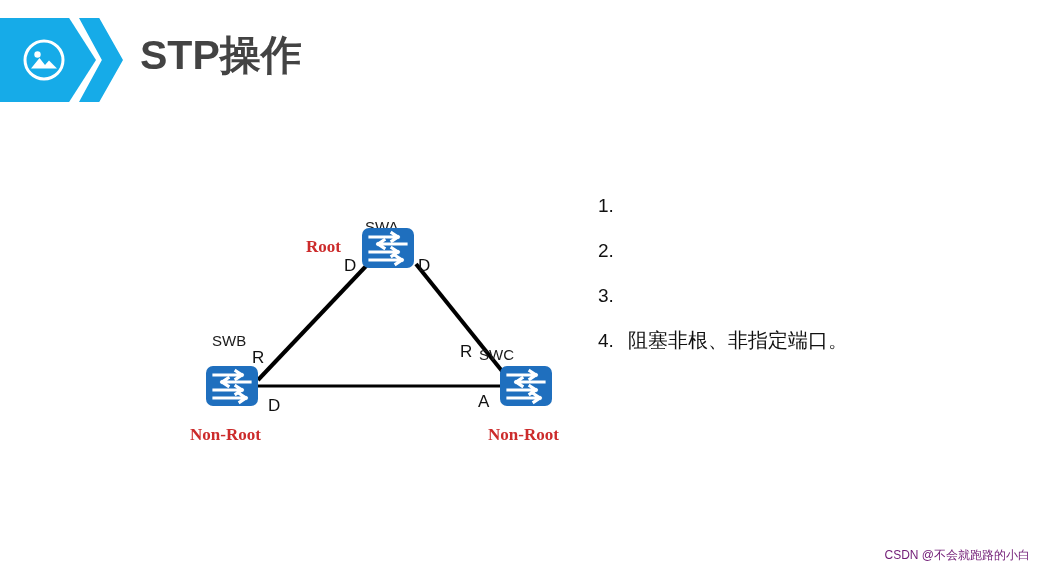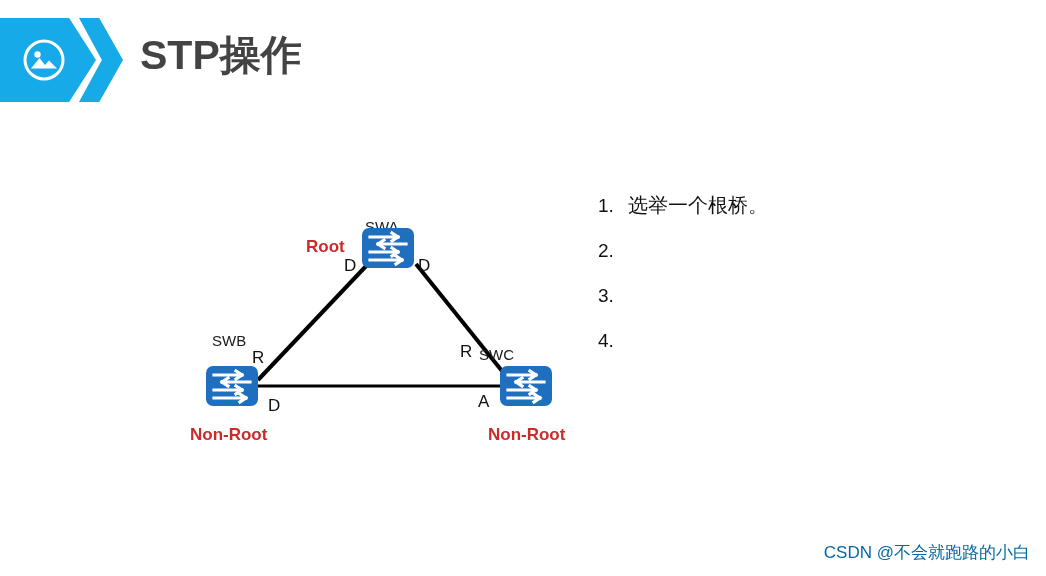--- a/index.html
+++ b/index.html
@@ -104,21 +104,21 @@
     color: #111;
     white-space: nowrap;
     font-family: "Liberation Sans", "DejaVu Sans", sans-serif;
   }
   .role-label {
     position: absolute;
     font-size: 17px;
     font-weight: bold;
     color: #CC2B2B;
     white-space: nowrap;
-    font-family: Liberation Sans, sans-serif;
+    font-family: Liberation Serif, serif;
   }
 
   
   .steps {
     position: absolute;
     left: 598px;
     top: 190px;
     width: 310px;
   }
   .step {
@@ -140,22 +140,22 @@
     line-height: 31px;
     font-family: "Liberation Sans", "DejaVu Sans", sans-serif;
     max-width: 250px;
   }
 
   
   .watermark {
     position: absolute;
     right: 16px;
     bottom: 12px;
-    font-size: 17px;
-    color: #0369a1;
+    font-size: 12px;
+    color: #701a75;
     white-space: nowrap;
     font-family: "Liberation Sans", "DejaVu Sans", sans-serif;
   }
 </style>
 </head>
 <body>
 
 <div class="header">
 
   <div class="badge-wrap">
@@ -233,29 +233,29 @@
 
   <div class="port-label" style="left:298px; top:202px;">A</div>
 
   <div class="role-label" style="left:308px; top:235px;">Non-Root</div>
 </div>
 
 <div class="steps">
 
   <div class="step">
     <div class="step-num">1.</div>
-    <div class="step-text">选举一个根桥。</div>
   </div>
 
   <div class="step">
     <div class="step-num">2.</div>
   </div>
 
   <div class="step">
     <div class="step-num">3.</div>
   </div>
 
   <div class="step">
     <div class="step-num">4.</div>
+    <div class="step-text">阻塞非根、非指定端口。</div>
   </div>
 </div>
 
 <div class="watermark">CSDN @不会就跑路的小白</div>
 
 </body></html>

